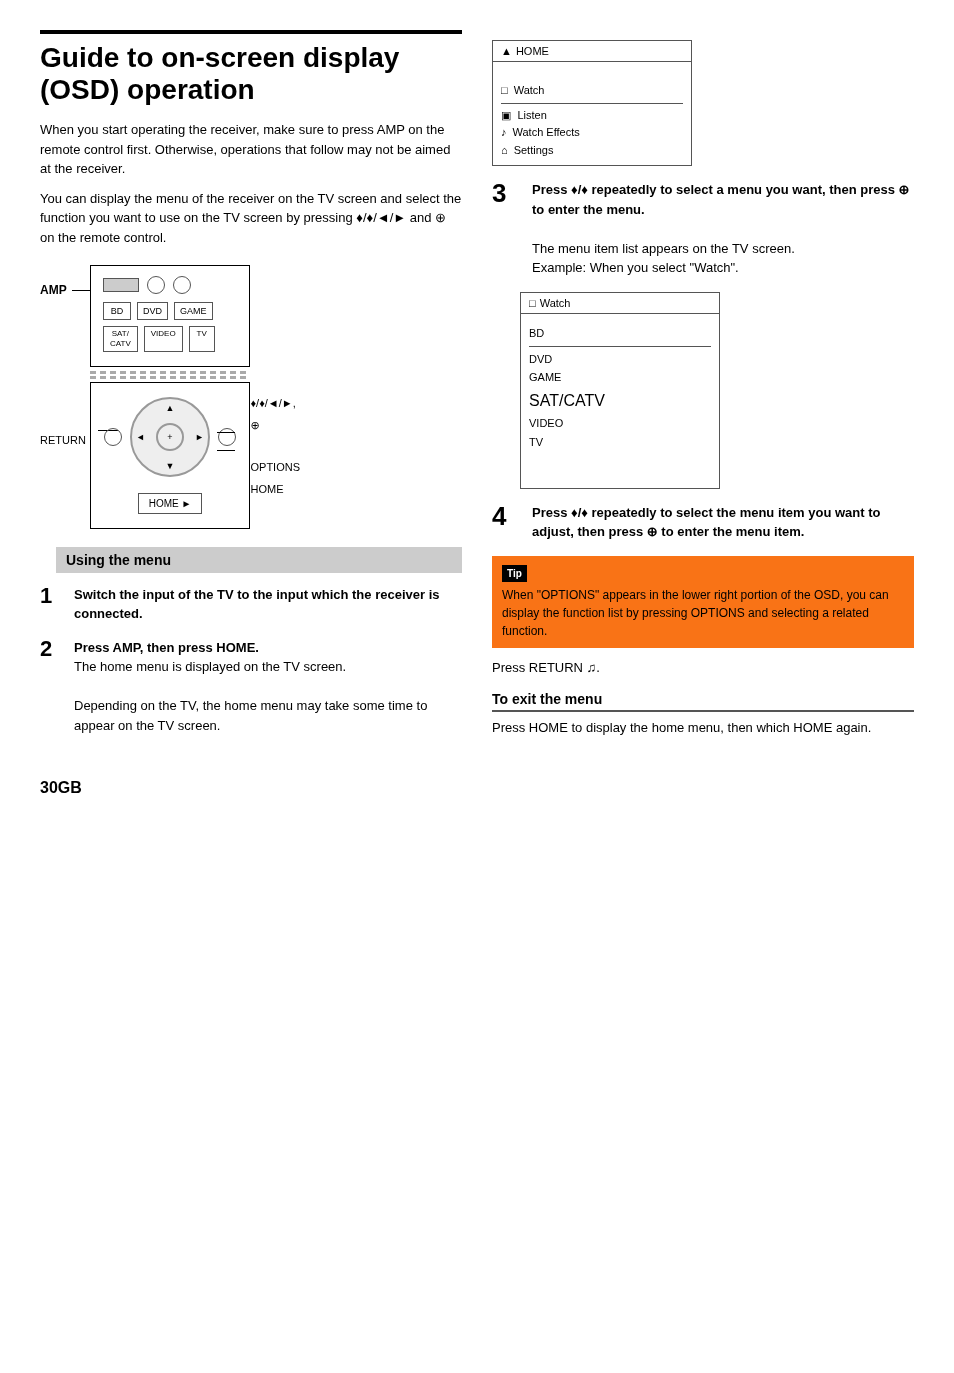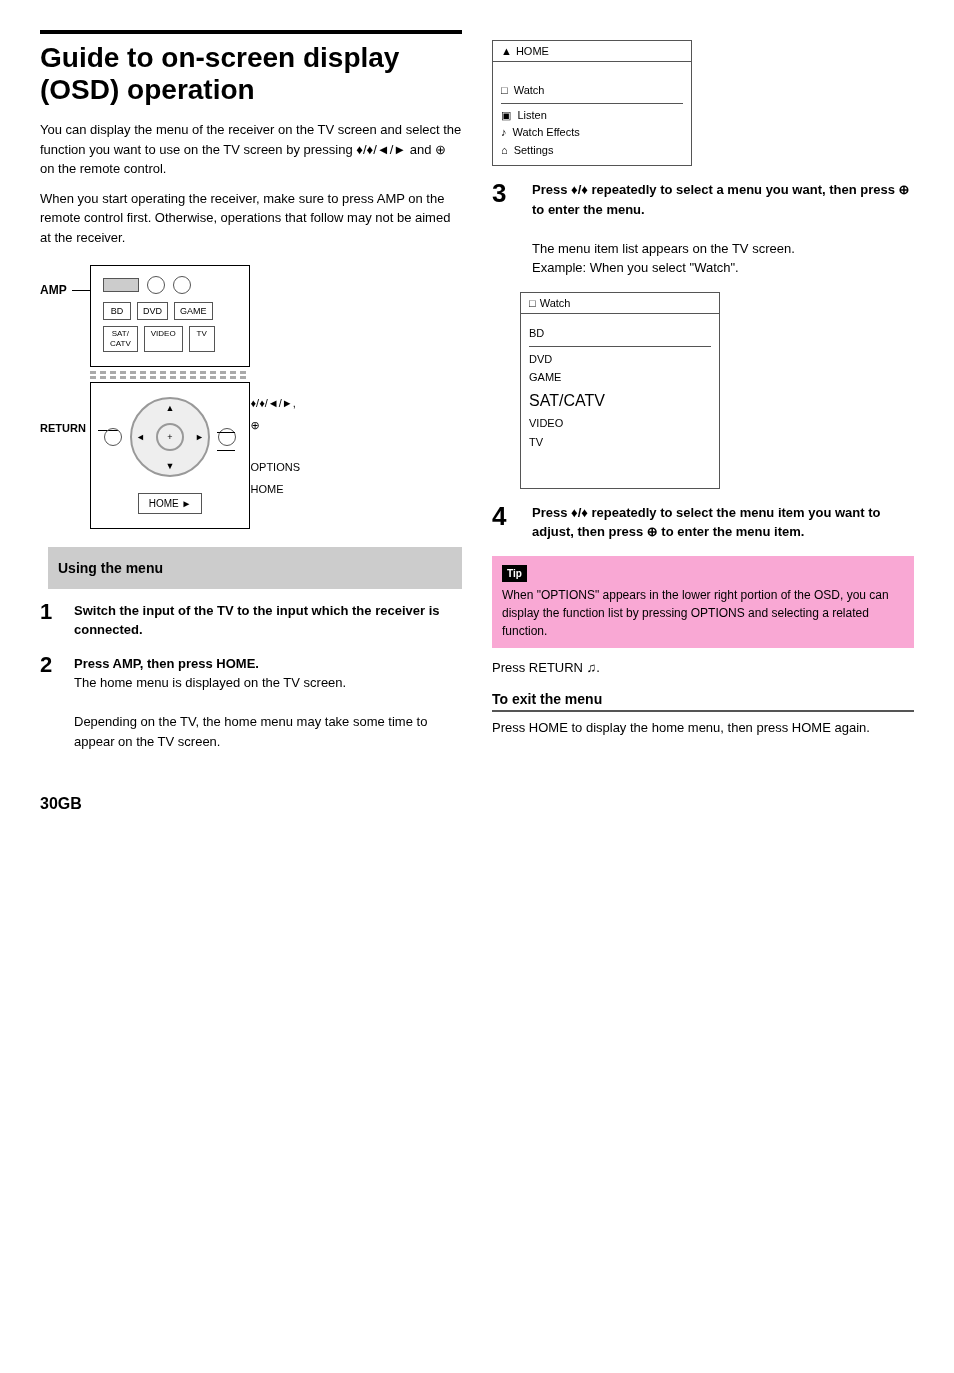--- a/index.html
+++ b/index.html
@@ -181,24 +181,24 @@
       padding: 4px 10px;
       font-size: 10px;
       display: flex;
       align-items: center;
       gap: 3px;
     }
 
     
     .section-header {
       background: #ccc;
-      padding: 13px 10px;
+      padding: 5px 10px;
       font-size: 14px;
       font-weight: bold;
-      margin: 16px 0 12px 8px;
+      margin: 16px 0 12px 16px;
     }
 
     .step {
       display: flex;
       gap: 12px;
       margin-bottom: 14px;
     }
 
     .step-num {
       font-size: 22px;
@@ -238,21 +238,21 @@
     }
 
     .step-num-large {
       font-size: 26px;
       font-weight: bold;
       min-width: 28px;
       line-height: 1;
     }
 
     .tip-box {
-      background: #f9a8d4;
+      background: #f97316;
       border: none;
       padding: 8px 10px;
       margin: 10px 0;
       font-size: 12px;
       line-height: 1.5;
     }
 
     .tip-label {
       display: inline-block;
       background: #000;
@@ -278,22 +278,22 @@
     }
   </style>
 </head>
 <body>
 
 <div class="page-layout">
 
   <div class="left-col">
     <h1 class="main-title">Guide to on-screen display (OSD) operation</h1>
 
+    <p class="intro-text">When you start operating the receiver, make sure to press AMP on the remote control first. Otherwise, operations that follow may not be aimed at the receiver.</p>
     <p class="intro-text">You can display the menu of the receiver on the TV screen and select the function you want to use on the TV screen by pressing ♦/♦/◄/► and ⊕ on the remote control.</p>
-    <p class="intro-text">When you start operating the receiver, make sure to press AMP on the remote control first. Otherwise, operations that follow may not be aimed at the receiver.</p>
 
     <div class="remote-diagram">
 
       <span class="amp-label">AMP</span>
       <div class="amp-line"></div>
 
       <div class="remote-top">
         <div class="remote-top-row1">
           <div class="remote-cassette"></div>
           <div class="remote-circle"></div>
@@ -312,21 +312,21 @@
         </div>
       </div>
 
       <div style="width:160px;margin-left:50px;padding:4px 0;display:flex;flex-direction:column;gap:2px;">
         <div style="height:3px;background:repeating-linear-gradient(90deg,#aaa 0,#aaa 6px,transparent 6px,transparent 10px);"></div>
         <div style="height:3px;background:repeating-linear-gradient(90deg,#aaa 0,#aaa 6px,transparent 6px,transparent 10px);"></div>
       </div>
 
       <div style="position:relative;">
 
-        <div style="position:absolute;left:0;top:40px;font-size:11px;font-weight:bold;">RETURN</div>
+        <div style="position:absolute;left:0;top:52px;font-size:11px;font-weight:normal;">RETURN</div>
         <div style="position:absolute;left:58px;top:48px;width:20px;height:1px;background:#000;"></div>
 
         <div class="nav-cluster-container">
           <div style="display:flex;align-items:center;gap:8px;margin-bottom:8px;">
             <div class="remote-circle"></div>
 
             <div class="nav-cluster">
               <div class="nav-circle-outer">
                 <span class="nav-arrow up">▲</span>
                 <span class="nav-arrow down">▼</span>
@@ -442,19 +442,19 @@
     </div>
 
     <div class="tip-box">
       <span class="tip-label">Tip</span><br>
       <span>When "OPTIONS" appears in the lower right portion of the OSD, you can display the function list by pressing OPTIONS and selecting a related function.</span>
     </div>
 
     <p style="font-size:13px;line-height:1.5;">Press RETURN ♫.</p>
 
     <div class="sub-section-title" style="margin-top:14px;">To exit the menu</div>
-    <p style="font-size:13px;line-height:1.5;">Press HOME to display the home menu, then press HOME again.</p>
+    <p style="font-size:13px;line-height:1.5;">Press HOME to display the home menu, then which HOME again.</p>
   </div>
 </div>
 
 <div class="page-footer">
   <span>30GB</span>
 </div>
 
 </body></html>

